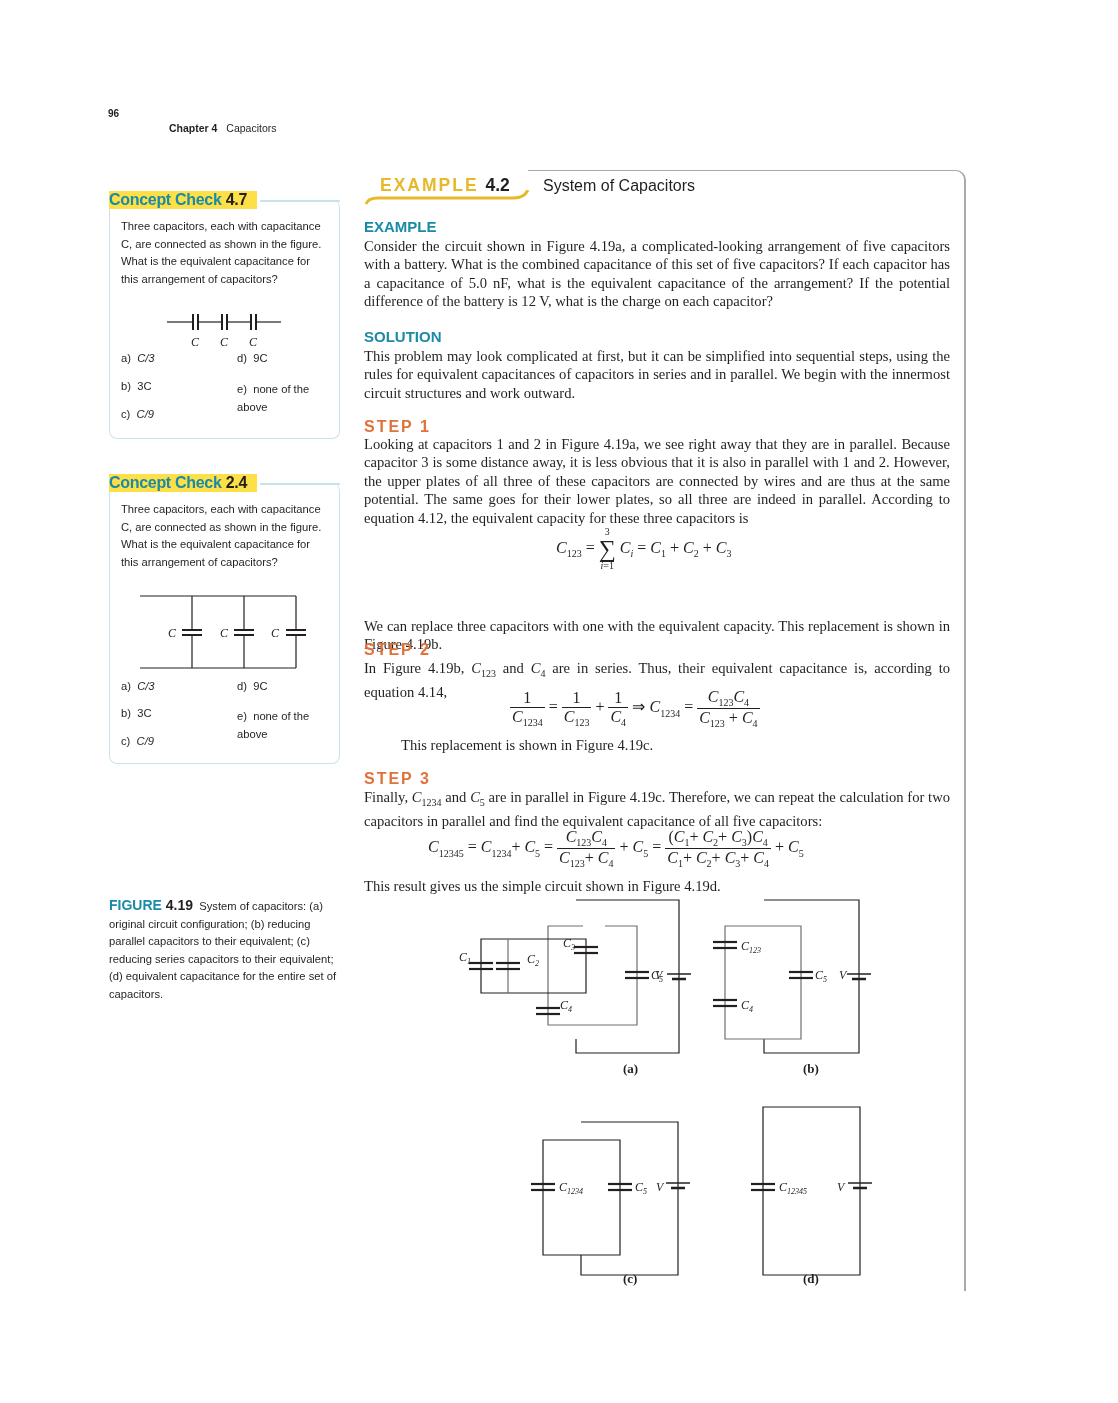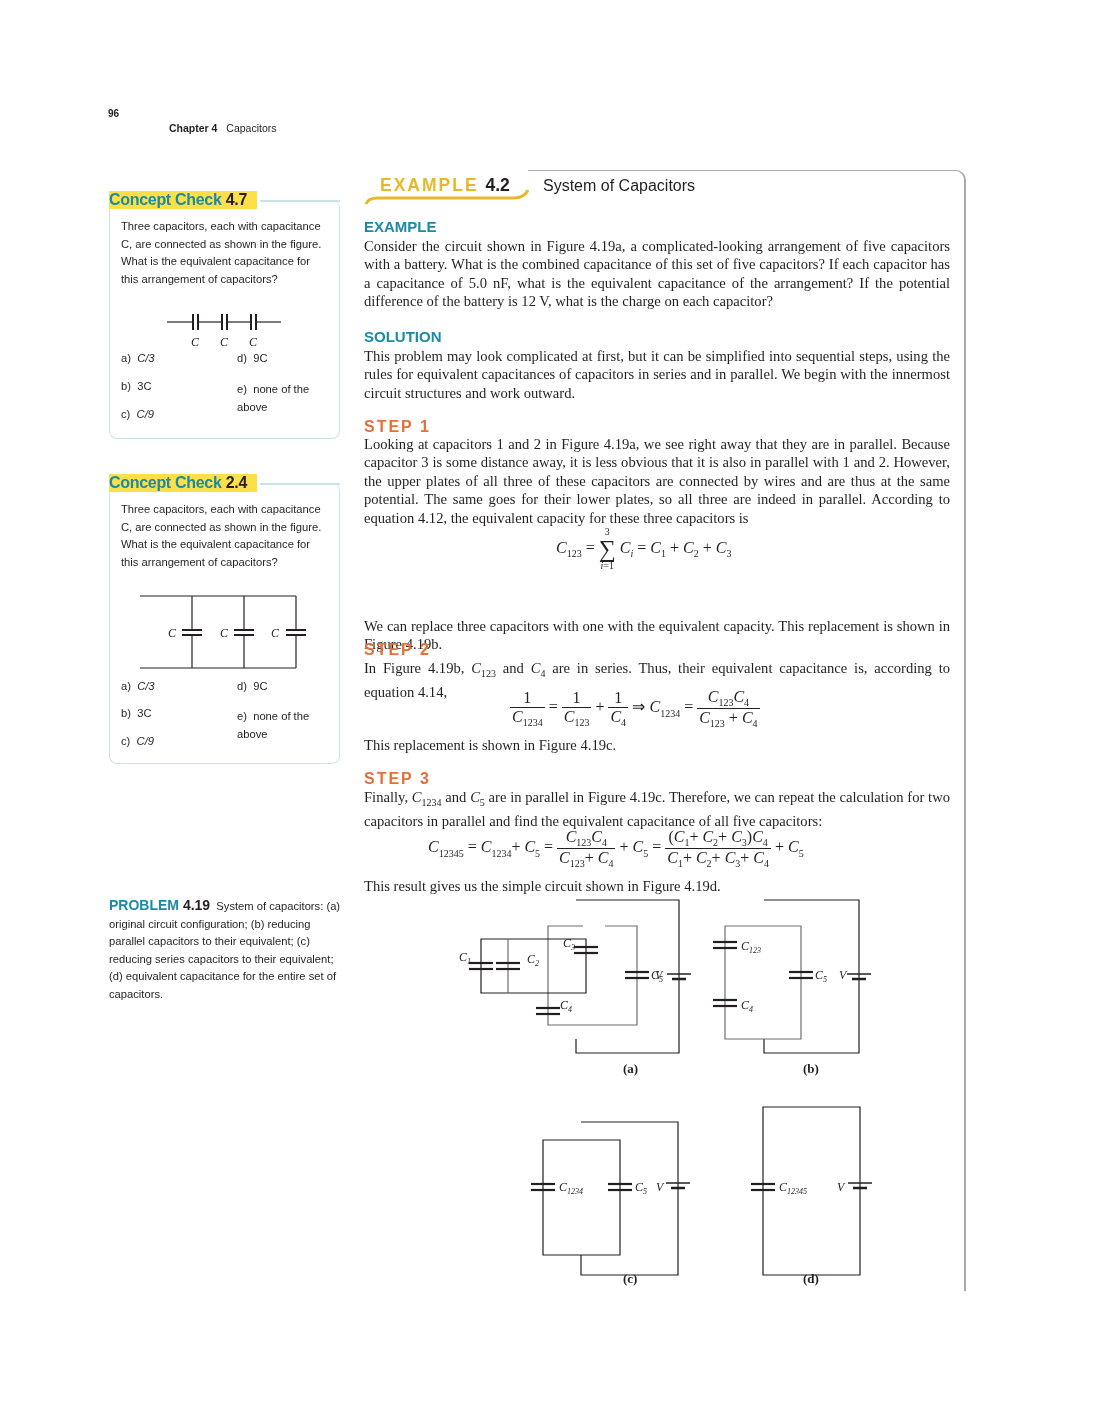--- a/index.html
+++ b/index.html
@@ -140,37 +140,37 @@
 </div>
 <div class="abs eq" style="left:510px;top:688px;">
   <span class="frac"><span class="n" style="font-style:normal">1</span><span class="d">C<sub>1234</sub></span></span>
   <span style="font-style:normal">=</span>
   <span class="frac"><span class="n" style="font-style:normal">1</span><span class="d">C<sub>123</sub></span></span>
   <span style="font-style:normal">+</span>
   <span class="frac"><span class="n" style="font-style:normal">1</span><span class="d">C<sub>4</sub></span></span>
   <span style="font-style:normal">⇒</span> C<sub>1234</sub> <span style="font-style:normal">=</span>
   <span class="frac"><span class="n">C<sub>123</sub>C<sub>4</sub></span><span class="d">C<sub>123</sub> <span style="font-style:normal">+</span> C<sub>4</sub></span></span>
 </div>
-<div class="abs para" style="top:736px;">This replacement is shown in Figure 4.19c.</div>
+<div class="abs para" style="top:736px;margin-left:37px;">This replacement is shown in Figure 4.19c.</div>
 
 <div class="abs step-head" style="top:770px;">STEP 3</div>
 <div class="abs para" style="top:788px;">
   <span>Finally,</span> <i>C</i><sub style="font-size:10px">1234</sub> <span>and</span> <i>C</i><sub style="font-size:10px">5</sub> <span>are in parallel in Figure 4.19c. Therefore, we can repeat the calculation for two capacitors in parallel and find the equivalent capacitance of all five capacitors:</span>
 </div>
 <div class="abs eq" style="left:428px;top:828px;">
   C<sub>12345</sub> <span style="font-style:normal">=</span> C<sub>1234</sub><span style="font-style:normal">+</span> C<sub>5</sub> <span style="font-style:normal">=</span>
   <span class="frac"><span class="n">C<sub>123</sub>C<sub>4</sub></span><span class="d">C<sub>123</sub><span style="font-style:normal">+</span> C<sub>4</sub></span></span>
   <span style="font-style:normal">+</span> C<sub>5</sub> <span style="font-style:normal">=</span>
   <span class="frac"><span class="n"><span style="font-style:normal">(</span>C<sub>1</sub><span style="font-style:normal">+</span> C<sub>2</sub><span style="font-style:normal">+</span> C<sub>3</sub><span style="font-style:normal">)</span>C<sub>4</sub></span><span class="d">C<sub>1</sub><span style="font-style:normal">+</span> C<sub>2</sub><span style="font-style:normal">+</span> C<sub>3</sub><span style="font-style:normal">+</span> C<sub>4</sub></span></span>
   <span style="font-style:normal">+</span> C<sub>5</sub>
 </div>
 <div class="abs para" style="top:877px;">This result gives us the simple circuit shown in Figure 4.19d.</div>
 
 <div class="abs fig-caption">
-  <span class="lbl"><span>PROBLEM</span> <span class="num">4.19</span></span>&nbsp;
+  <span class="lbl"><span>FIGURE</span> <span class="num">4.19</span></span>&nbsp;
   <span>System of capacitors: (a) original circuit configuration; (b) reducing parallel capacitors to their equivalent; (c) reducing series capacitors to their equivalent; (d) equivalent capacitance for the entire set of capacitors.</span>
 </div>
 
 <svg class="abs" style="left:455px;top:895px;" width="440" height="400">
   <defs>
     <g id="capH">
       <line x1="-12" y1="-3" x2="12" y2="-3" stroke="#231f20" stroke-width="2.2"></line>
       <line x1="-12" y1="3" x2="12" y2="3" stroke="#231f20" stroke-width="2.2"></line>
     </g>
   </defs>

